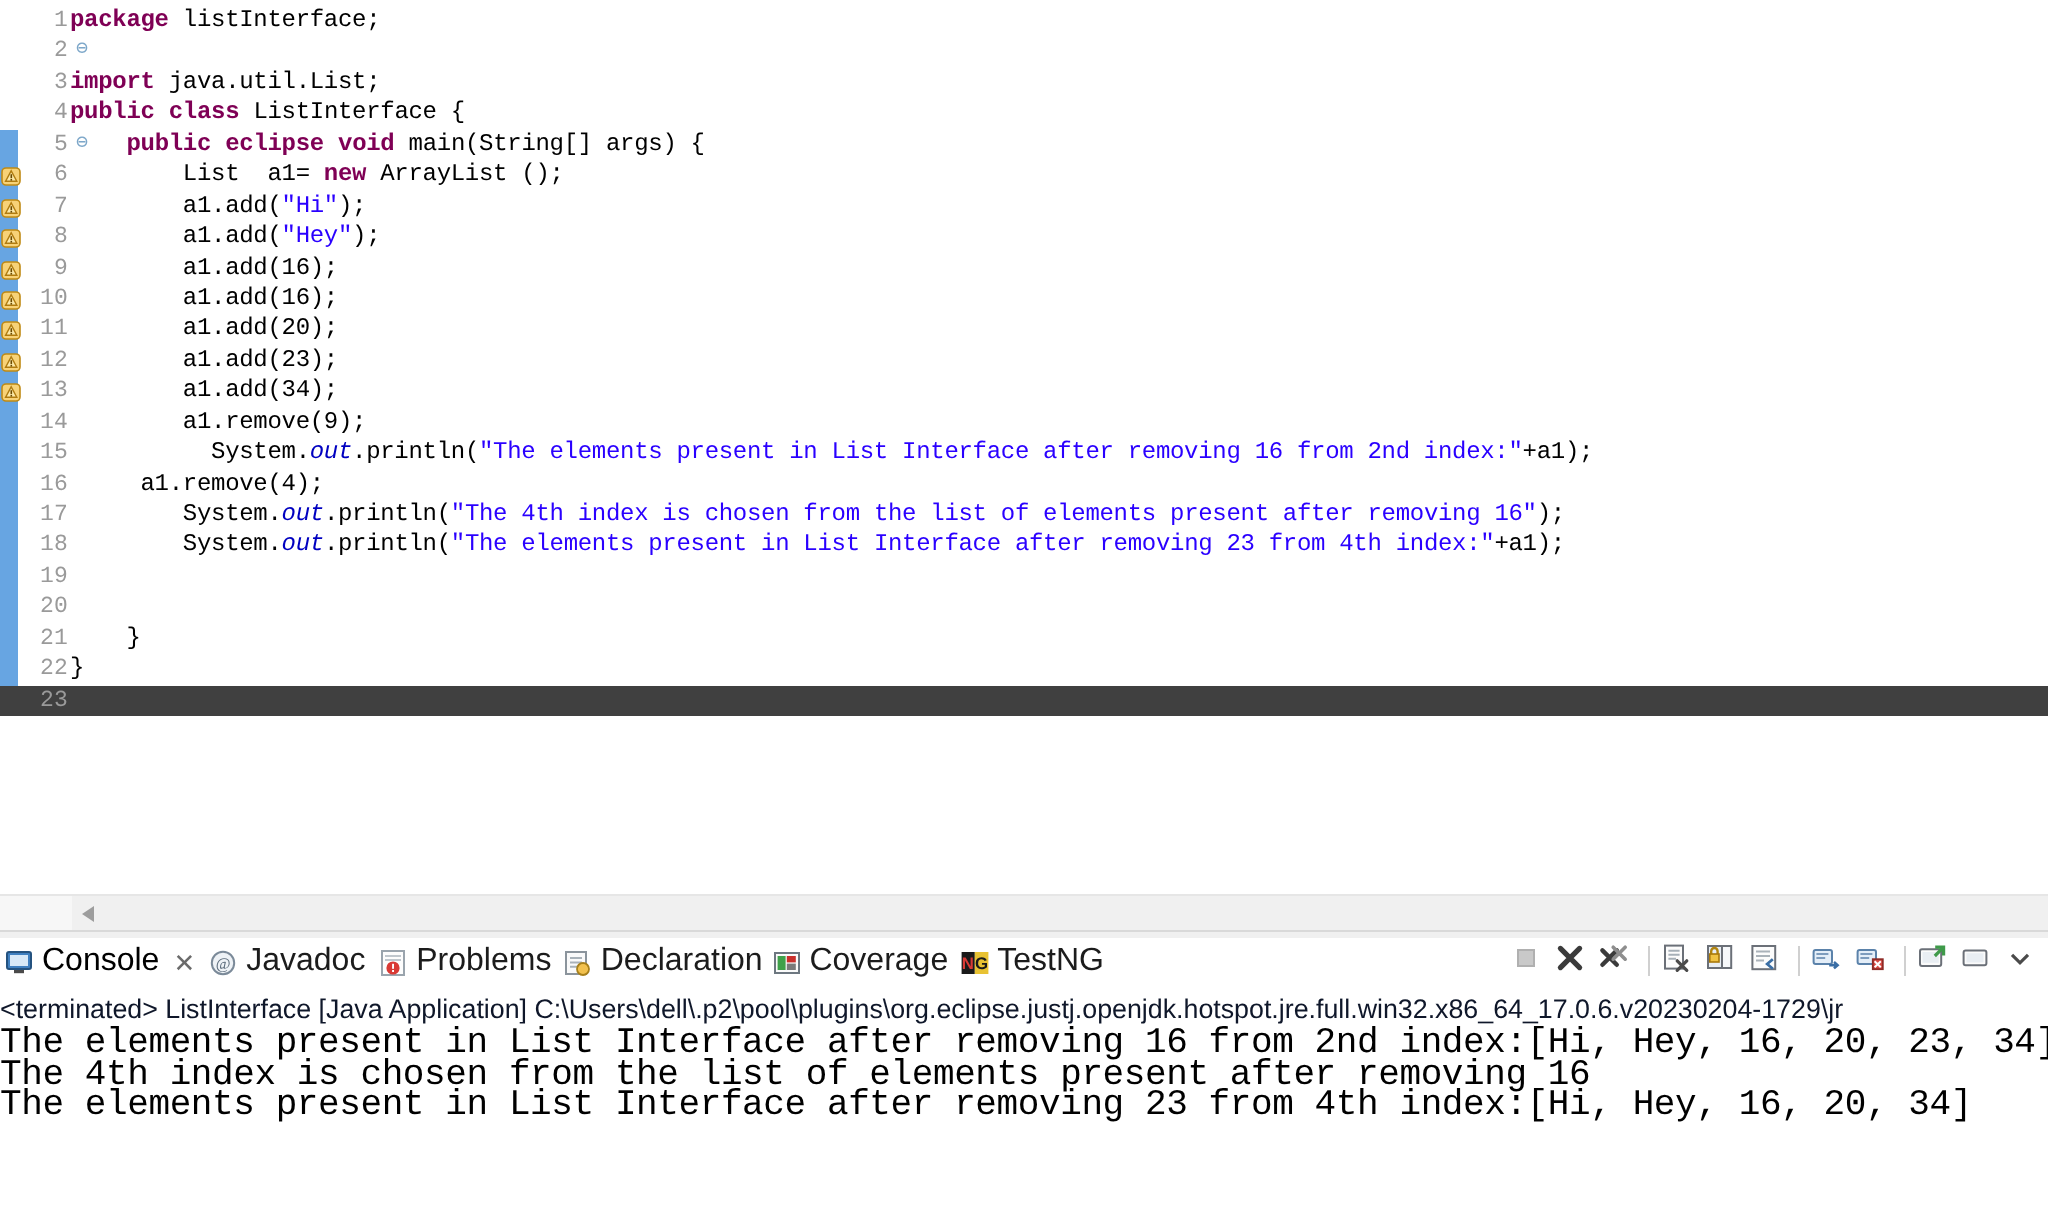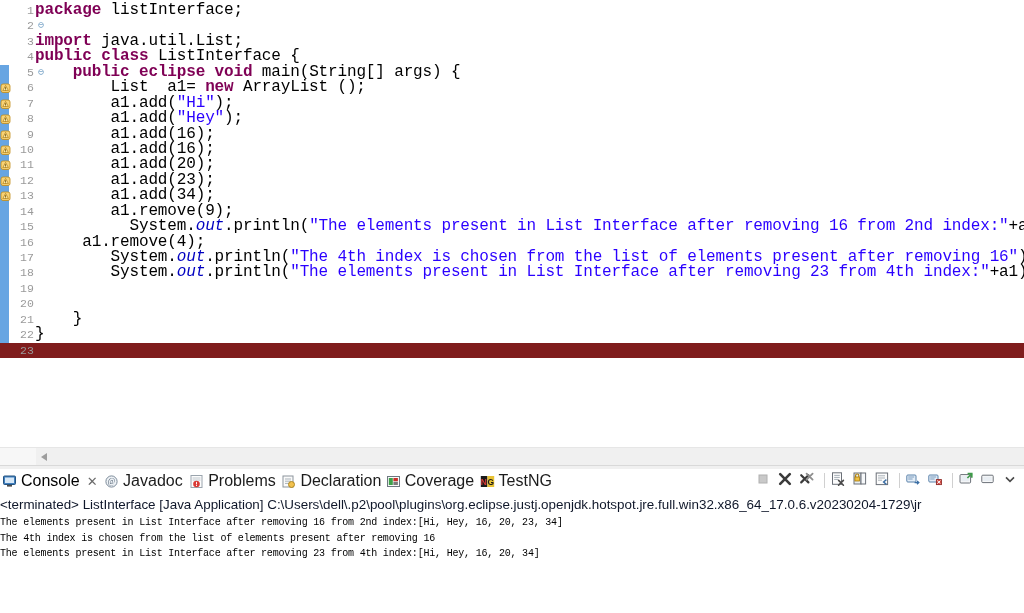--- a/index.html
+++ b/index.html
@@ -13,37 +13,37 @@
 
   
   .editor{position:absolute;left:0;top:0;width:1024px;height:447px;background:#ffffff;overflow:hidden;}
   .editor-scroll{position:relative;width:1024px;height:447px;}
 
   .gutter-change{position:absolute;left:0;top:0;width:9px;height:447px;background:#ffffff;}
   .change-bar{position:absolute;left:0;width:9px;background:#67a5e2;}
 
   .code-rows{position:absolute;left:0;top:0;width:1024px;}
   .row{position:relative;height:15.45px;line-height:15.45px;white-space:pre;}
-  .row.current{background:#7f1d1d;}
+  .row.current{background:#404040;}
 
   .lineno{
     position:absolute;left:9px;top:0;width:25px;text-align:right;
     font-family:"Liberation Mono", monospace;font-size:11.5px;color:#9a9a9a;
     letter-spacing:0.1px;
   }
   .fold{
     position:absolute;left:36px;top:0;width:10px;text-align:center;
     font-family:"Liberation Mono", monospace;font-size:10px;color:#7da7c9;
   }
   .warnmark{
     position:absolute;left:0px;top:2px;width:12px;height:12px;
   }
   .code{
     position:absolute;left:35px;top:0;
-    font-family:"Liberation Mono", monospace;font-size:16px;
+    font-family:"Liberation Mono", monospace;font-size:12px;
     color:#000;white-space:pre;letter-spacing:-0.15px;
   }
   .kw{color:#7f0055;font-weight:bold;}
   .str{color:#2a00ff;}
   .fld{color:#0000c0;font-style:italic;}
 
   
   .ed-hscroll{position:absolute;left:0;top:447px;width:1024px;height:17px;background:#f0f0f0;border-top:1px solid #e6e6e6;}
   .ed-hscroll .corner{position:absolute;left:0;top:0;width:36px;height:17px;background:#f7f7f7;}
   .ed-hscroll .arrow-l{position:absolute;left:36px;top:0;width:17px;height:17px;}
@@ -73,21 +73,21 @@
   .tools{position:absolute;right:2px;top:4px;height:23px;display:flex;align-items:center;gap:2px;}
   .tbtn{width:20px;height:20px;position:relative;}
   .tsep{width:1px;height:15px;background:#d0d0d0;margin:0 3px;}
 
   .termline{
     position:absolute;left:0;top:30px;width:1024px;height:20px;line-height:20px;
     font-size:13.4px;color:#0f172a;white-space:nowrap;overflow:hidden;
   }
   .console-out{
     position:absolute;left:0;top:50px;width:844px;
-    font-family:"Liberation Mono", monospace;font-size:10px;color:#000;
+    font-family:"Liberation Mono", monospace;font-size:18px;color:#000;
     line-height:15.6px;white-space:pre;letter-spacing:-0.2px;
   }
 </style>
 </head>
 <body>
 
 <div class="app">
 
   <div class="editor">
     <div class="editor-scroll">

